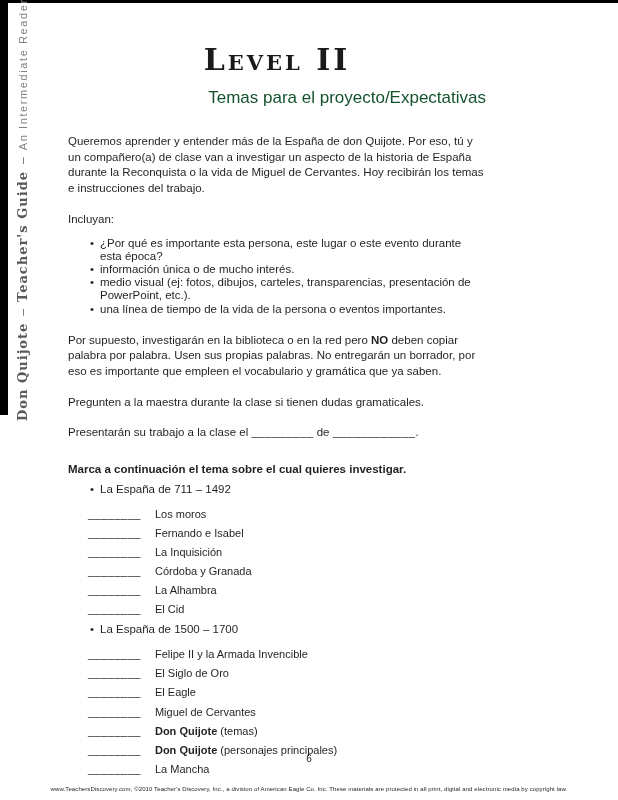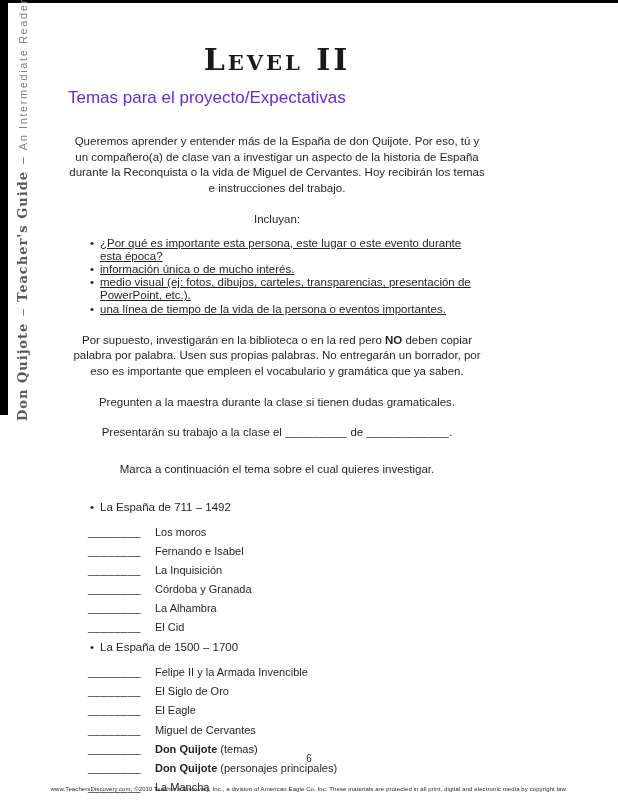--- a/index.html
+++ b/index.html
@@ -50,43 +50,43 @@
     font-size: 30px;
     line-height: 32px;
     letter-spacing: 3px;
     color: #1a1a1a;
   }
   .section-title {
     margin: 0 0 26px 0;
     font-size: 17px;
     font-weight: 500;
     line-height: 20px;
-    color: #6d28d9;
+    color: #14532d;
+    text-align: right;
   }
   .para {
     margin: 0 0 16px 0;
     font-size: 11.5px;
     line-height: 15.5px;
-    text-align: center;
   }
   .para.label { margin-bottom: 9px; }
-  .bullets { margin: 0 0 17px 0; text-decoration: underline; }
+  .bullets { margin: 0 0 17px 0; }
   .bullet-item {
     position: relative;
     padding-left: 32px;
     font-size: 11.5px;
     line-height: 13.2px;
   }
   .bullet-item::before {
     content: "\2022";
     position: absolute; left: 22px; top: 0;
   }
   .para.questions { margin-bottom: 14px; }
   .para.presentation { margin-bottom: 22px; }
-  .para.marca { font-weight: normal; margin-bottom: 22px; }
+  .para.marca { font-weight: bold; margin-bottom: 4px; }
   .blank { letter-spacing: 0.5px; }
   .topic-section { margin-bottom: 0; }
   .topic-section.second { margin-top: 5px; }
   .topic-heading {
     position: relative;
     padding-left: 32px;
     font-size: 11.5px;
     line-height: 14px;
     margin-bottom: 12px;
   }

